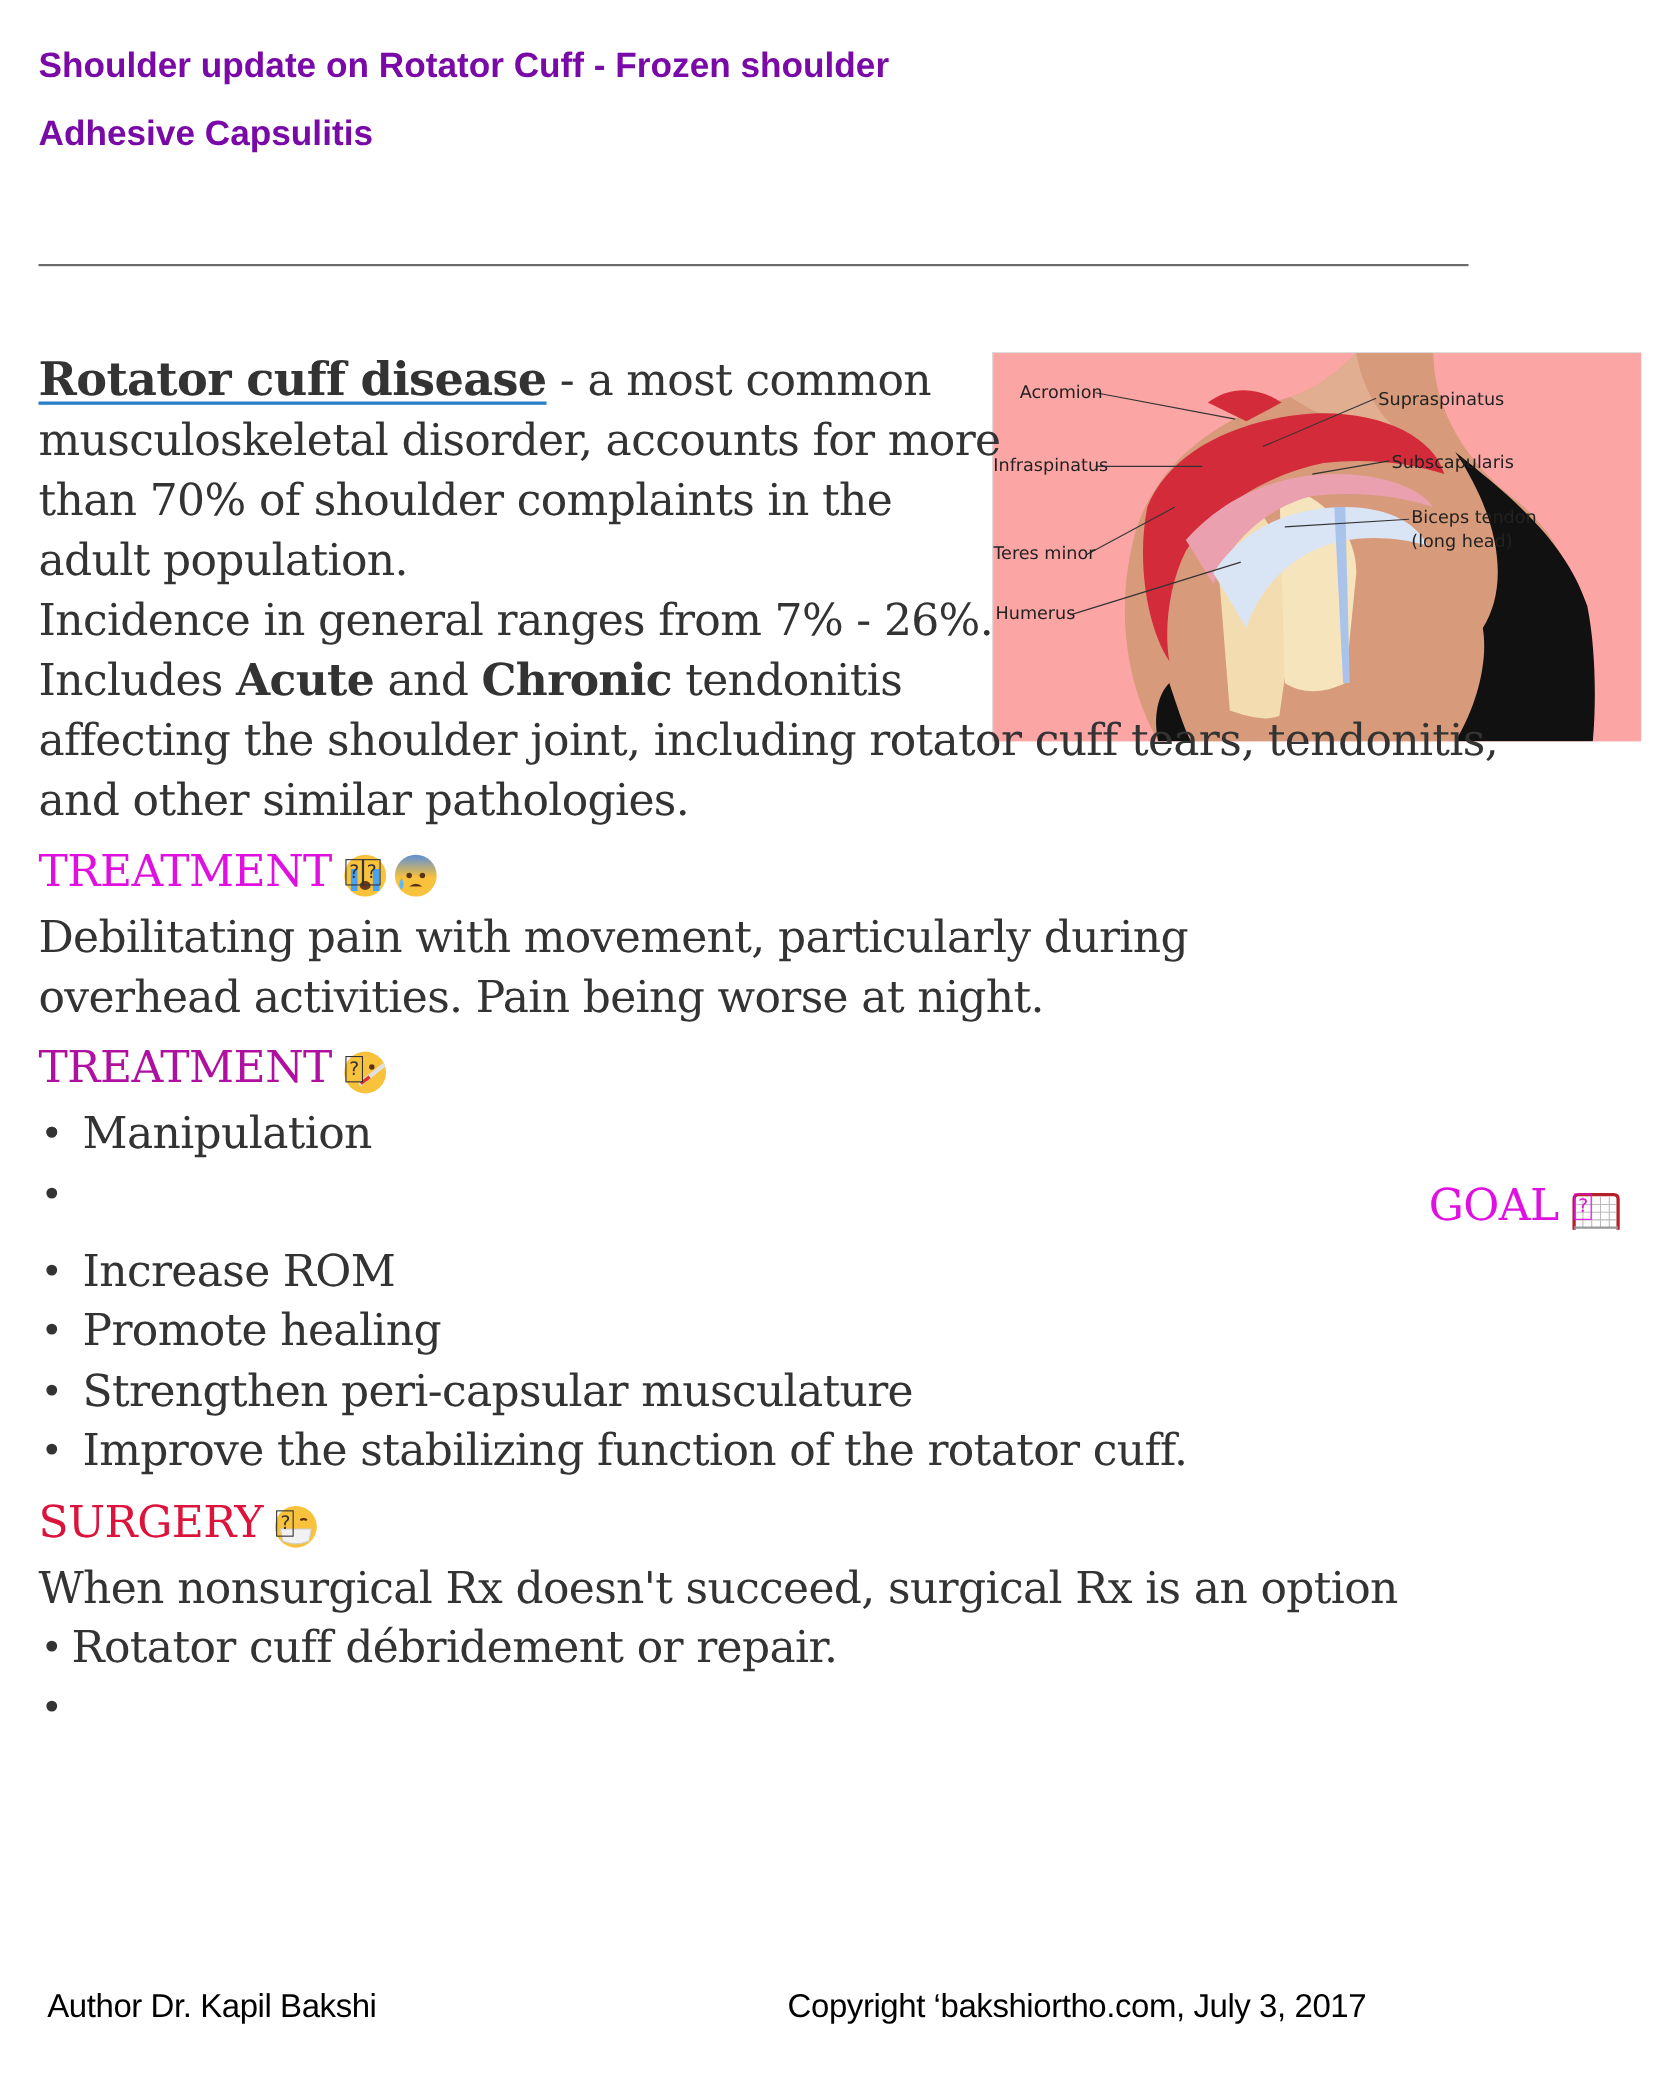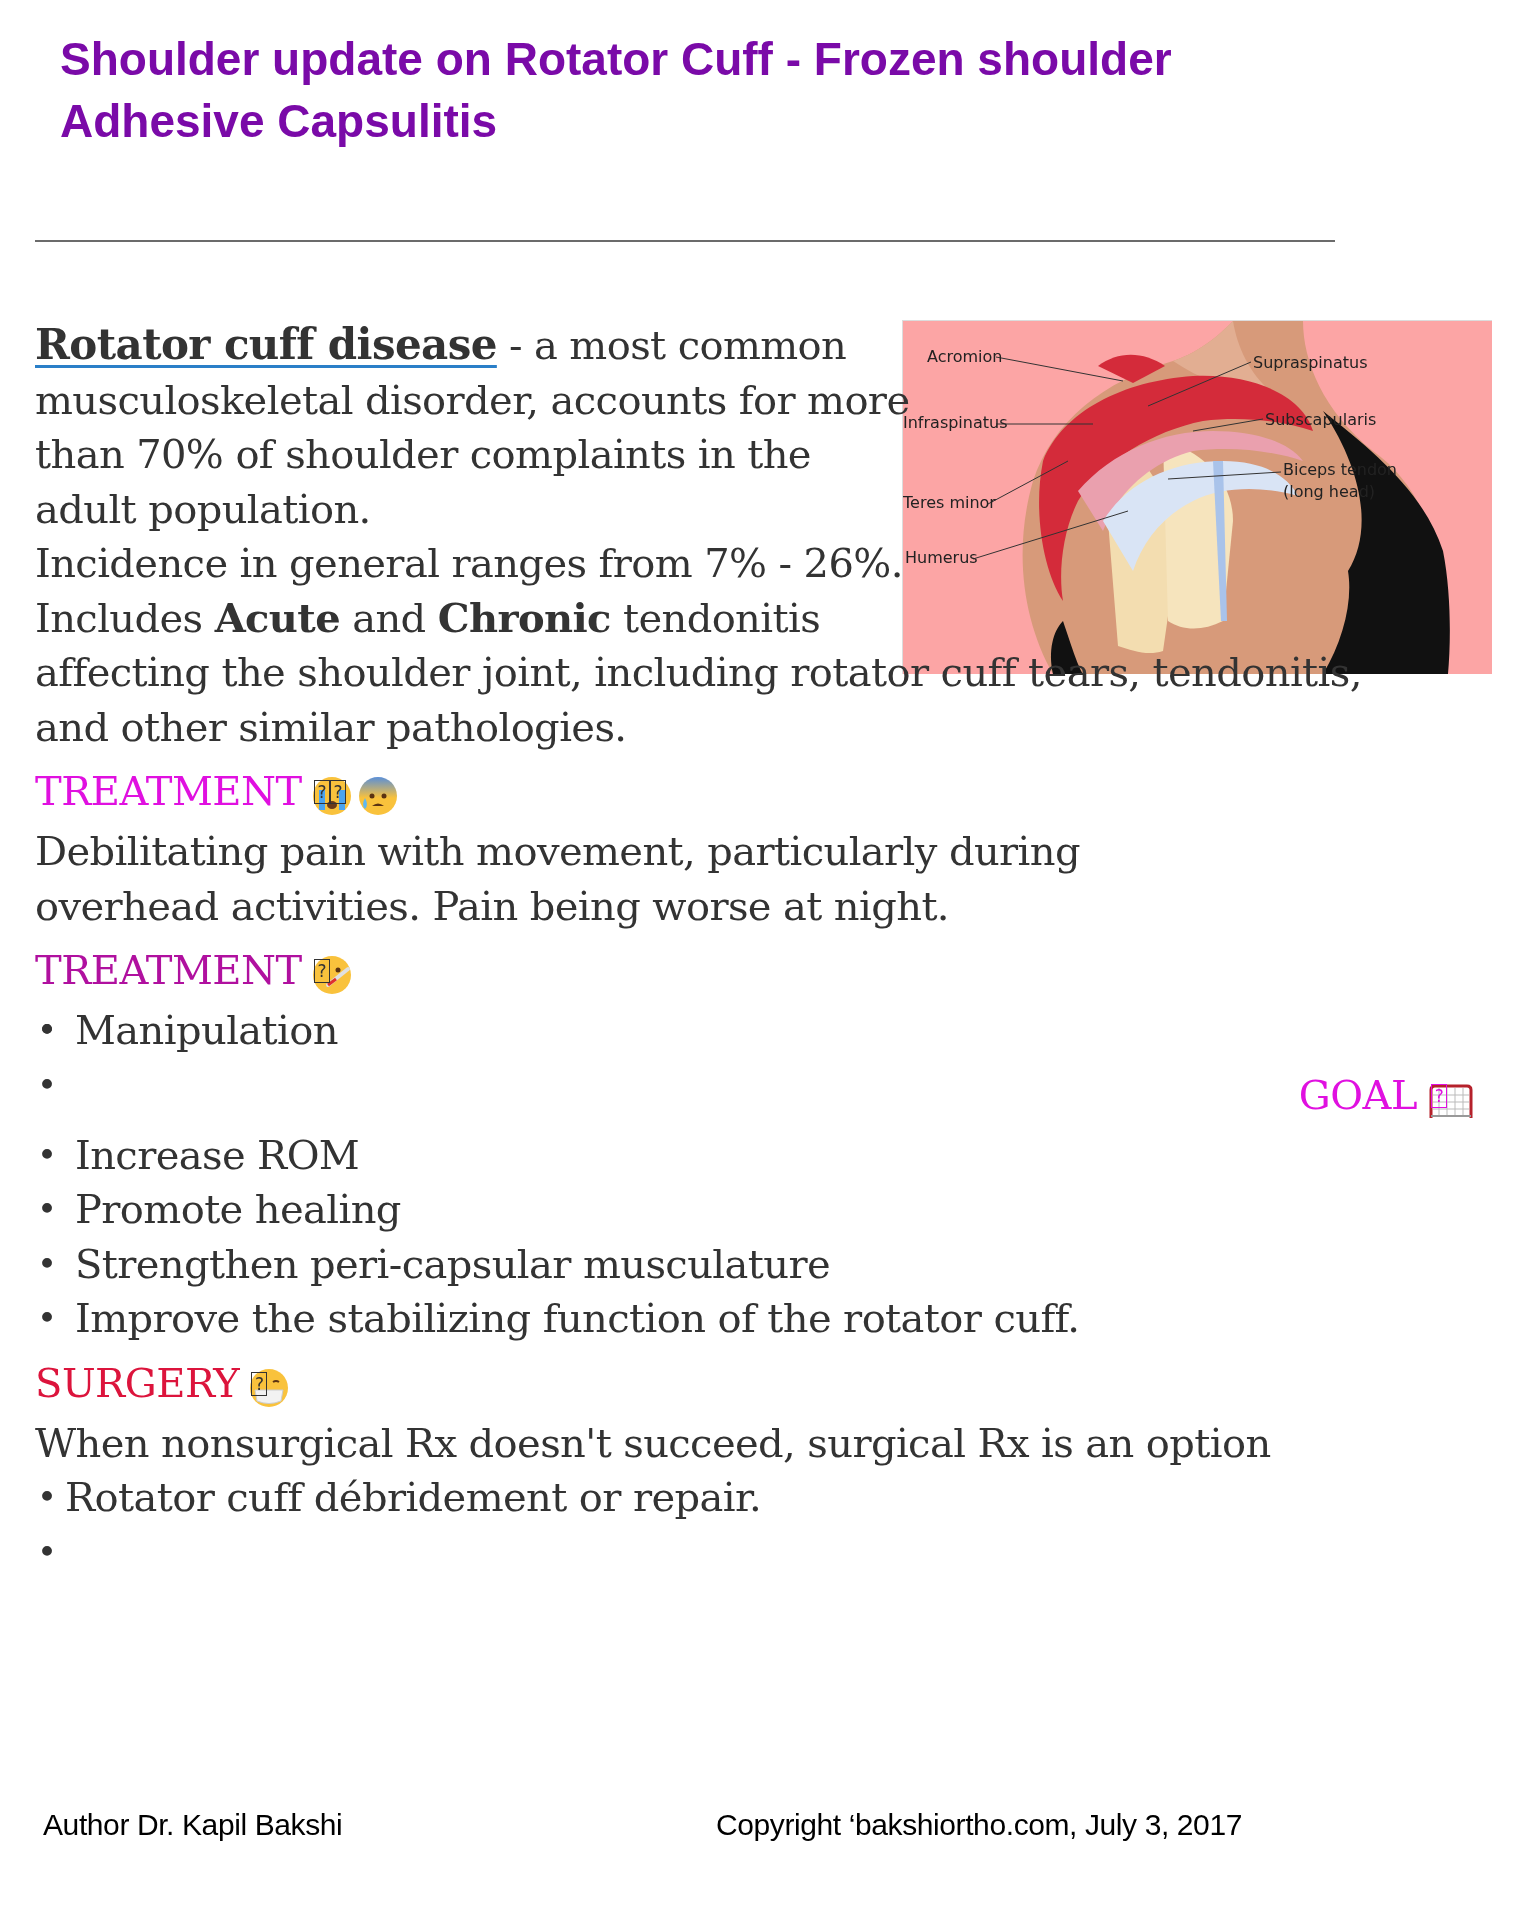--- a/index.html
+++ b/index.html
@@ -4,23 +4,22 @@
 <style>
   html, body { margin: 0; padding: 0; background: #ffffff; }
   body {
     width: 1525px; height: 1905px; position: relative; overflow: hidden;
     font-family: "DejaVu Serif", "Liberation Serif", serif;
     color: #333333;
   }
   .title {
     position: absolute; left: 35px; top: 28px; width: 1400px;
     font-family: "Liberation Sans", "DejaVu Sans", sans-serif;
-    font-weight: bold; font-size: 46px; line-height: 62px;
+    font-weight: bold; font-size: 32px; line-height: 62px;
     color: #7a0aa8;
-    margin-left: 25px;
   }
   .rule {
     position: absolute; left: 35px; top: 240px; width: 1300px; height: 0;
     border-top: 2px solid #6b6b6b;
   }
   .figure {
     position: absolute; left: 902px; top: 320px; width: 589px; height: 353px;
     border-top: 1px solid #dcdcdc; border-left: 1px solid #dcdcdc;
     background: #fca5a5; overflow: hidden;
   }

